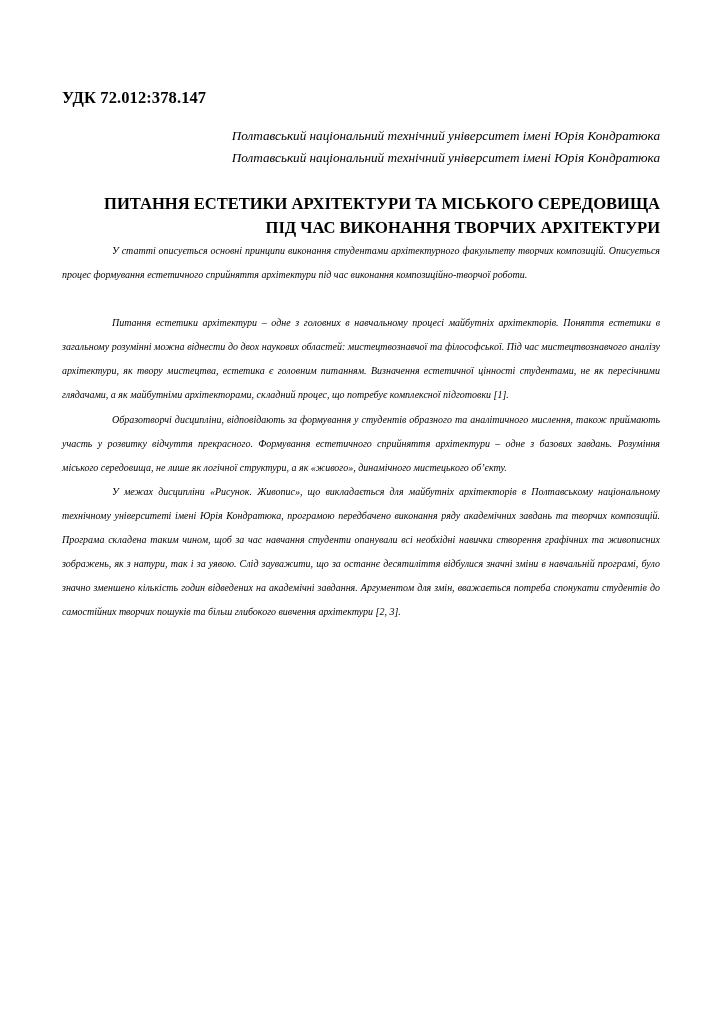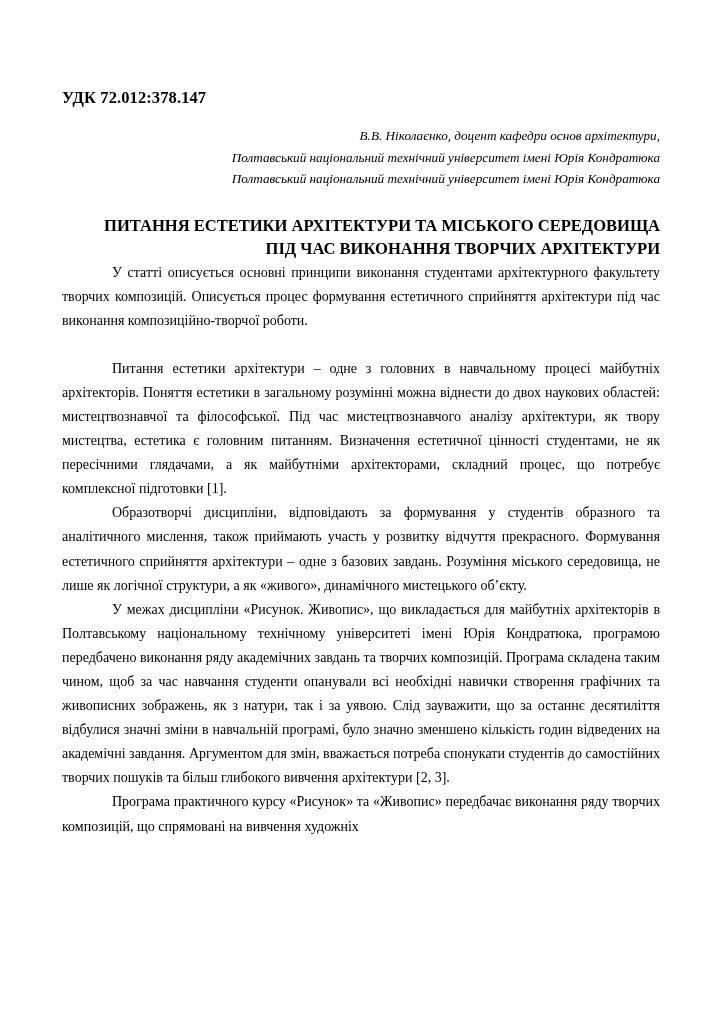--- a/index.html
+++ b/index.html
@@ -74,59 +74,58 @@
     text-align: center;
     font-size: 16px;
     font-weight: bold;
     line-height: 24px;
     margin-top: 0;
   }
 
   
   p.body {
     margin: 0;
-    font-size: 14px;
+    font-size: 10px;
     line-height: 24.1px;
     text-align: justify;
     text-justify: inter-word;
     text-indent: 50px;
     hyphens: none;
+    font-style: italic;
   }
   p.gap-before {
     margin-top: 24px;
   }
   .bold {
     font-weight: bold;
   }
 </style>
 </head>
 <body>
 
 <div class="page">
   <div class="content">
 
     <div class="udc">УДК 72.012:378.147</div>
 
     <div class="authors">
-      <div class="author-line">В.В. Ніколаєнко, доцент кафедри основ архітектури,</div>
       <div class="author-line">Полтавський національний технічний університет імені Юрія Кондратюка</div>
       <div class="author-line">Полтавський національний технічний університет імені Юрія Кондратюка</div>
     </div>
 
     <div class="title">
       <span class="title-line">ПИТАННЯ ЕСТЕТИКИ АРХІТЕКТУРИ ТА МІСЬКОГО СЕРЕДОВИЩА</span>
       <span class="title-line">ПІД ЧАС ВИКОНАННЯ ТВОРЧИХ АРХІТЕКТУРИ</span>
     </div>
 
 
     <p class="body">У статті описується основні принципи виконання студентами архітектурного факультету творчих композицій. Описується процес формування естетичного сприйняття архітектури під час виконання композиційно-творчої роботи.</p>
 
 
     <p class="body gap-before">Питання естетики архітектури – одне з головних в навчальному процесі майбутніх архітекторів. Поняття естетики в загальному розумінні можна віднести до двох наукових областей: мистецтвознавчої та філософської. Під час мистецтвознавчого аналізу архітектури, як твору мистецтва, естетика є головним питанням. Визначення естетичної цінності студентами, не як пересічними глядачами, а як майбутніми архітекторами,  складний процес, що потребує комплексної підготовки [1].</p>
 
     <p class="body">Образотворчі дисципліни, відповідають за формування у студентів образного та аналітичного мислення, також приймають участь у розвитку відчуття прекрасного. Формування естетичного сприйняття архітектури – одне з базових завдань. Розуміння міського середовища, не лише як логічної структури, а як «живого», динамічного мистецького об’єкту.</p>
 
     <p class="body">У межах дисципліни «Рисунок. Живопис», що викладається для майбутніх архітекторів в Полтавському національному технічному університеті імені Юрія Кондратюка, програмою передбачено виконання ряду академічних завдань та творчих композицій. Програма складена таким чином, щоб за час навчання студенти опанували всі необхідні навички створення графічних та живописних зображень, як з натури, так і за уявою. Слід зауважити, що за останнє десятиліття відбулися значні зміни в навчальній програмі, було значно зменшено кількість годин відведених на академічні завдання. Аргументом для змін, вважається потреба спонукати студентів до самостійних творчих пошуків та більш глибокого вивчення архітектури [2, 3].</p>
 
-    <p class="body">Програма практичного курсу «Рисунок» та «Живопис» передбачає виконання ряду творчих композицій, що спрямовані на вивчення художніх</p>
 
   </div>
 </div>
 
 </body></html>

